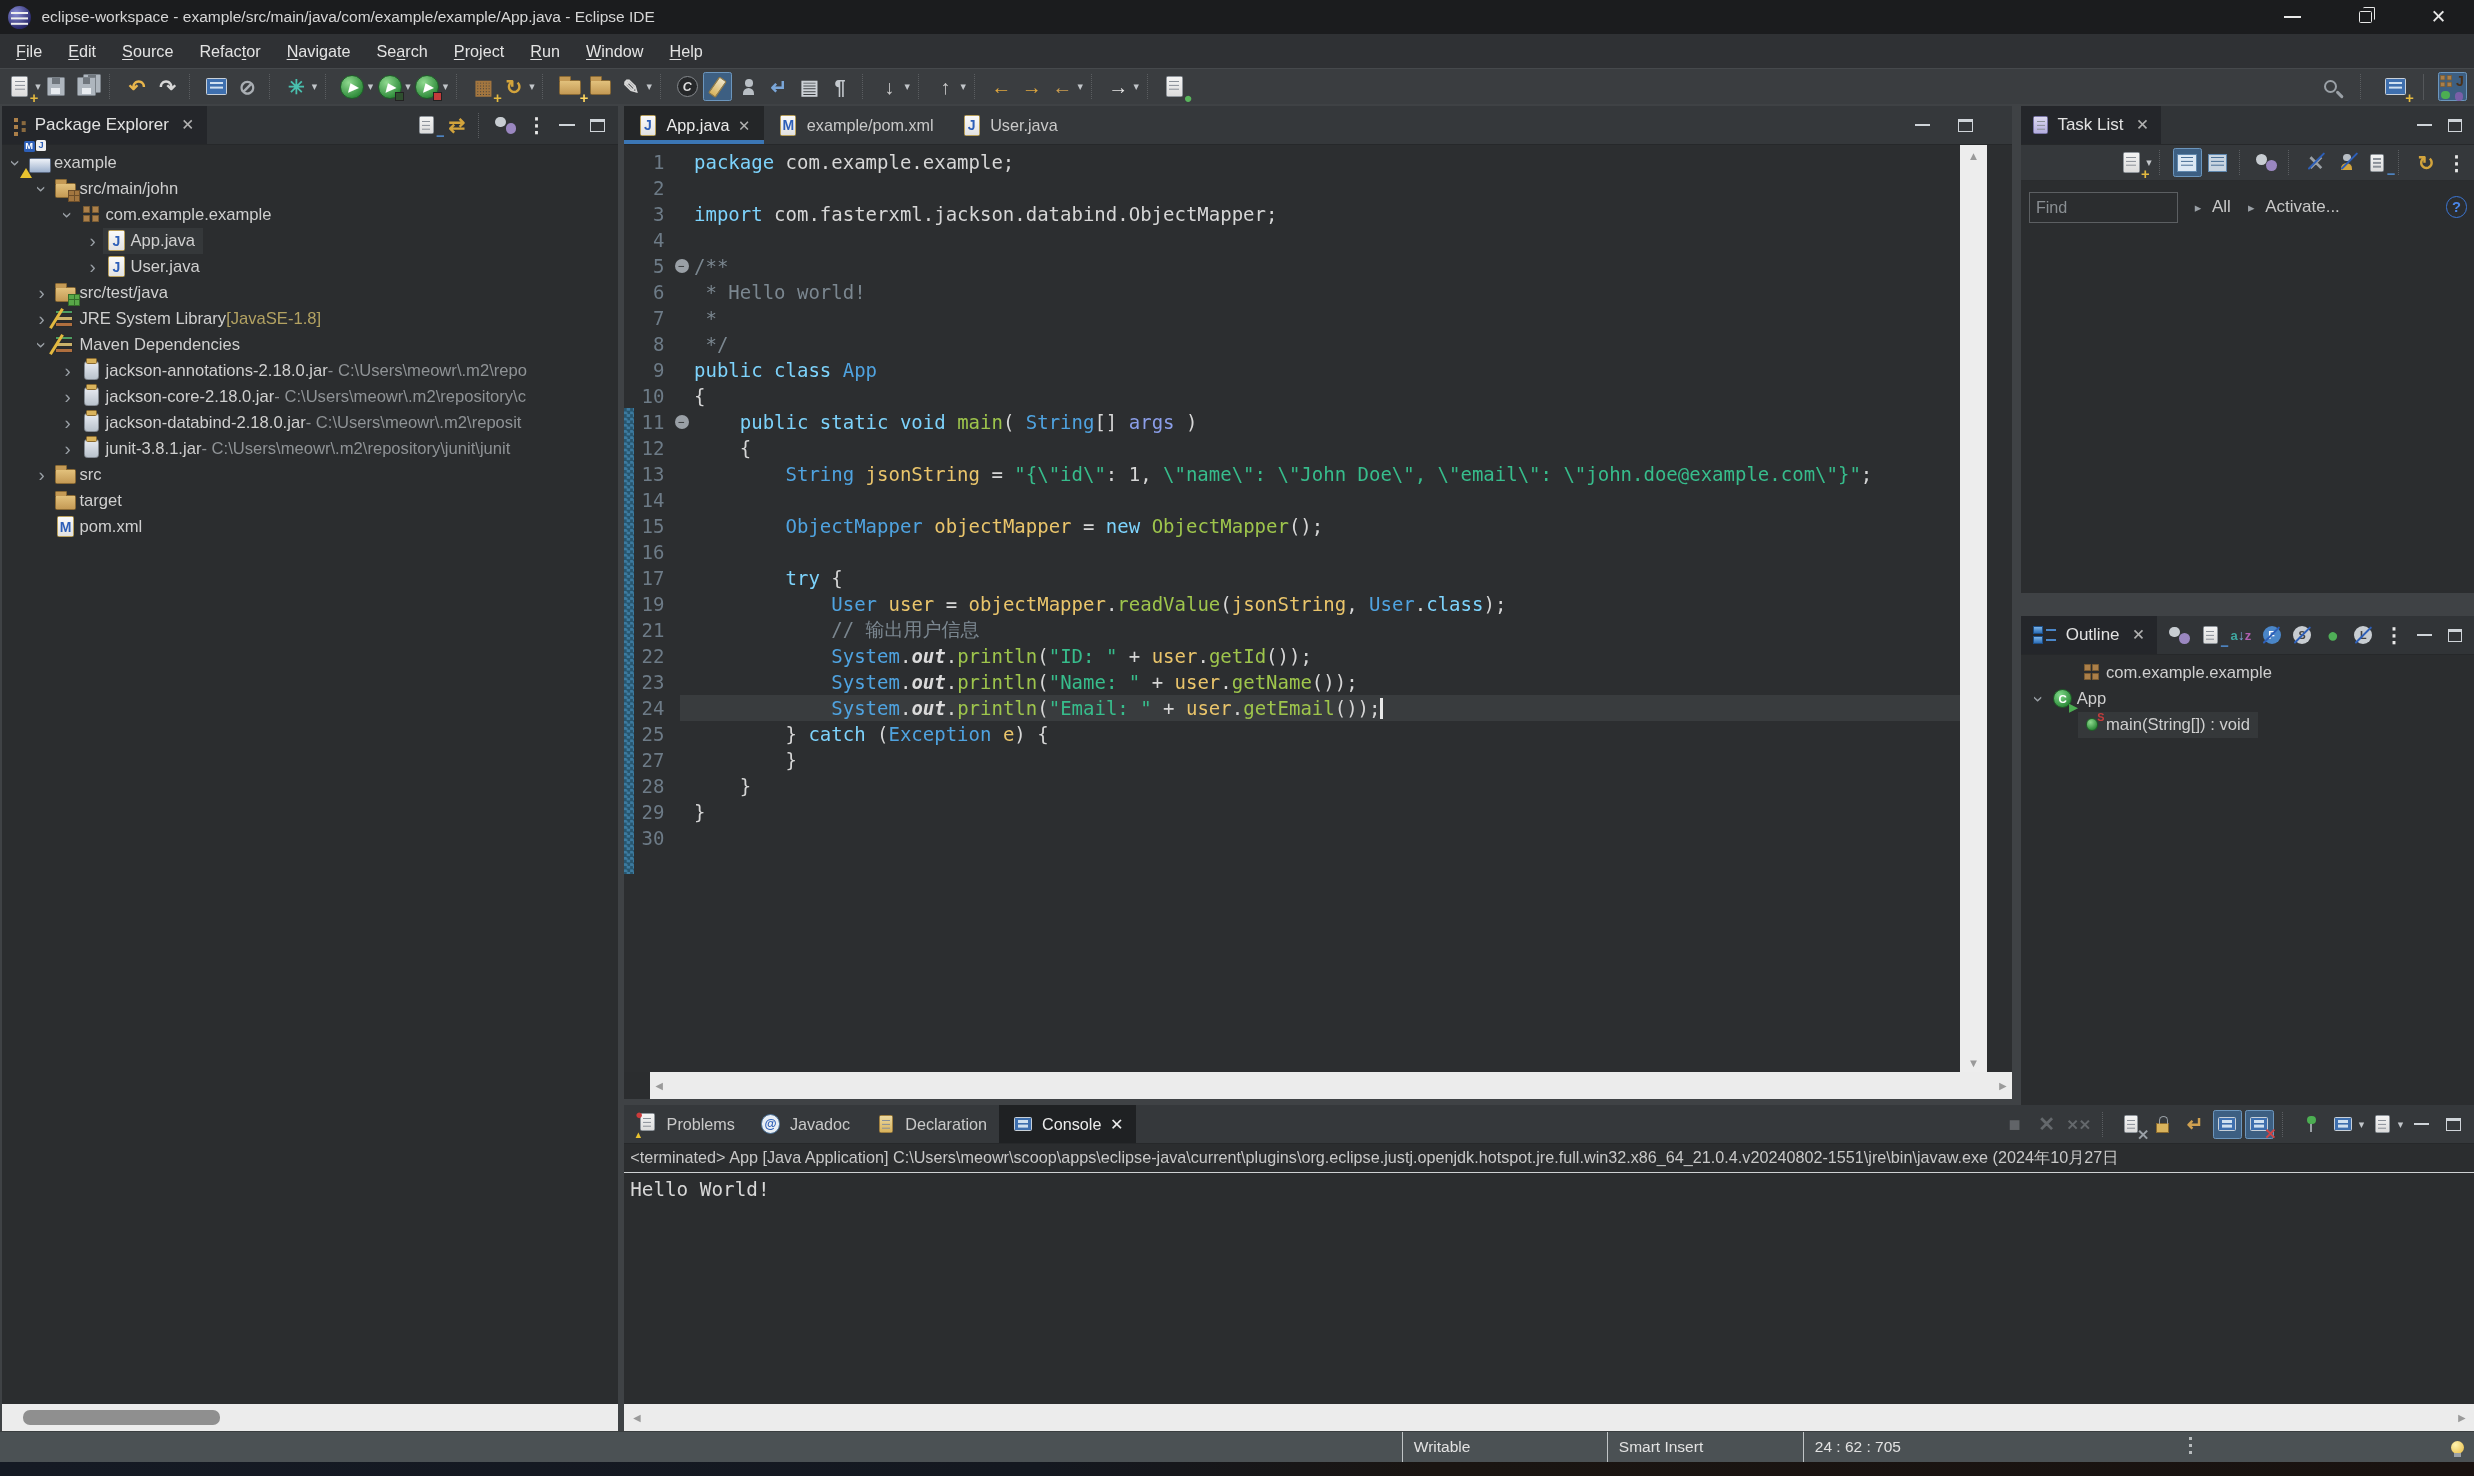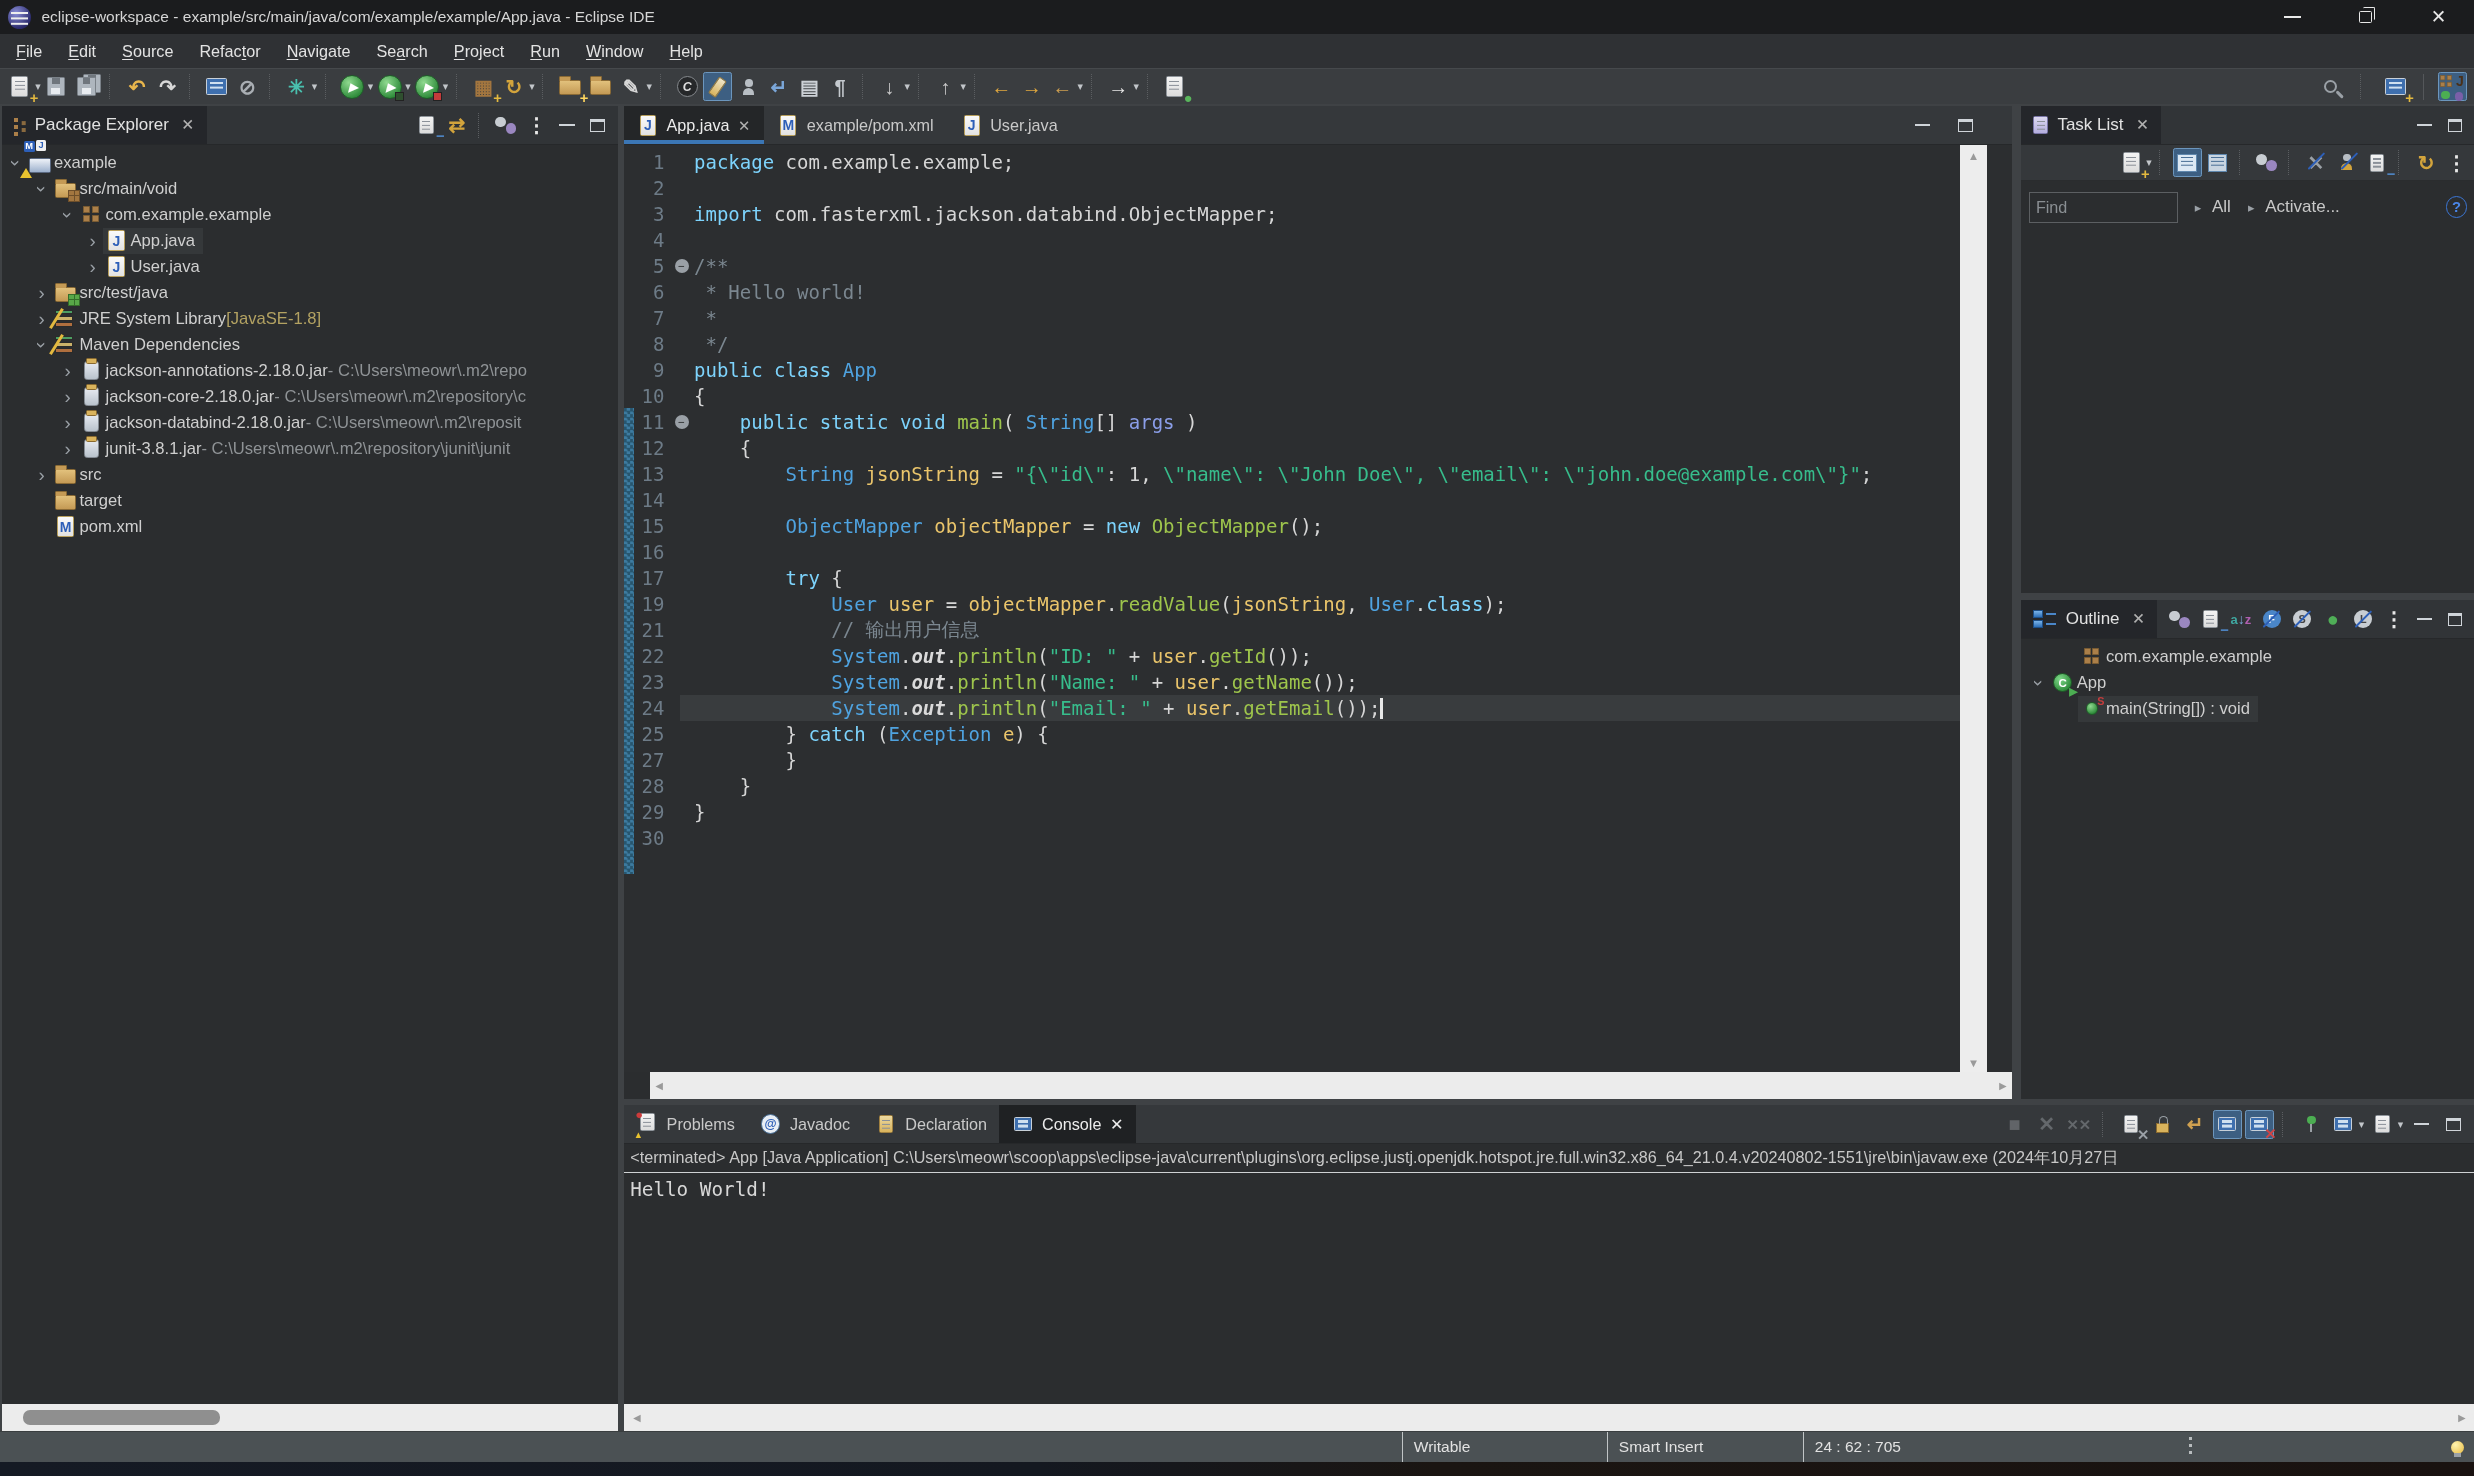--- a/index.html
+++ b/index.html
@@ -204,21 +204,21 @@
   #tasklist { left:2021px; top:106px; width:454px; height:487px; }
   .tl-toolrow { height:36px; background:#35383b; display:flex; align-items:center; justify-content:flex-end;
                 padding-right:3.1px; border-bottom:0.8px solid #2a2c2e; }
   .tl-findrow { display:flex; align-items:center; padding:10.8px 7.7px 0 7.7px; gap:6.2px; }
   .find-input { width:149px; height:31px; background:#2b2d2f; border:0.8px solid #5c5f62; color:#c8c8c8;
                 font-size:16.2px; padding:0 6.2px; outline:none; }
   .find-input::placeholder { color:#8a8f93; }
   .scope { color:#c8c8c8; font-size:17px; } .scaret { color:#9aa0a6; font-size:13px; margin:0 4.6px 0 10.8px; }
   .helpq { margin-left:auto; width:21.7px; height:21.7px; border-radius:50%; border:1.5px solid #3b76d5; color:#4a86e8;
            font:bold 14.7px "Liberation Sans",sans-serif; display:flex; align-items:center; justify-content:center; }
-  #outline { left:2021px; top:600px; width:454px; height:499px; }
+  #outline { left:2021px; top:616px; width:454px; height:499px; }
 
   
   #statusbar { position:absolute; left:0; top:1431px; width:2475px; height:31px; background:#4b5154;
                border-top:0.8px solid #3a3e40; display:flex; align-items:center; color:#e2e2e2; font-size:15.5px; }
   .sb-spacer { width:1402px; flex:0 0 auto; }
   .sb-cell { height:100%; display:flex; align-items:center; padding-left:10.8px; border-left:0.8px solid #c0c4c6; flex:0 0 auto; }
   .sb-dots { width:7.7px; height:20px; margin-left:193px;
              background:repeating-linear-gradient(#b8bcbe 0 3.1px, transparent 3.1px 7px); background-size:3.1px 100%; background-repeat:repeat-y; }
   .bulb { margin-left:auto; margin-right:10.8px; width:13px; height:13px; border-radius:50%;
           background:radial-gradient(circle at 35% 30%, #fff3b0, #e8b93f); position:relative; }
@@ -538,21 +538,21 @@
           <span class="rowin">
             <span class="tico">
               <i class="tfold"></i>
               <span class="tgrid">
                 <i></i>
                 <i></i>
                 <i></i>
                 <i></i>
               </span>
             </span>
-            <span>src/main/void</span>
+            <span>src/main/john</span>
           </span>
         </div>
         <div class="trow" style="padding-left: 56px;">
           <span class="chev open">›</span>
           <span class="rowin">
             <span class="tico">
               <span class="tpkg">
                 <i></i>
                 <i></i>
                 <i></i>

